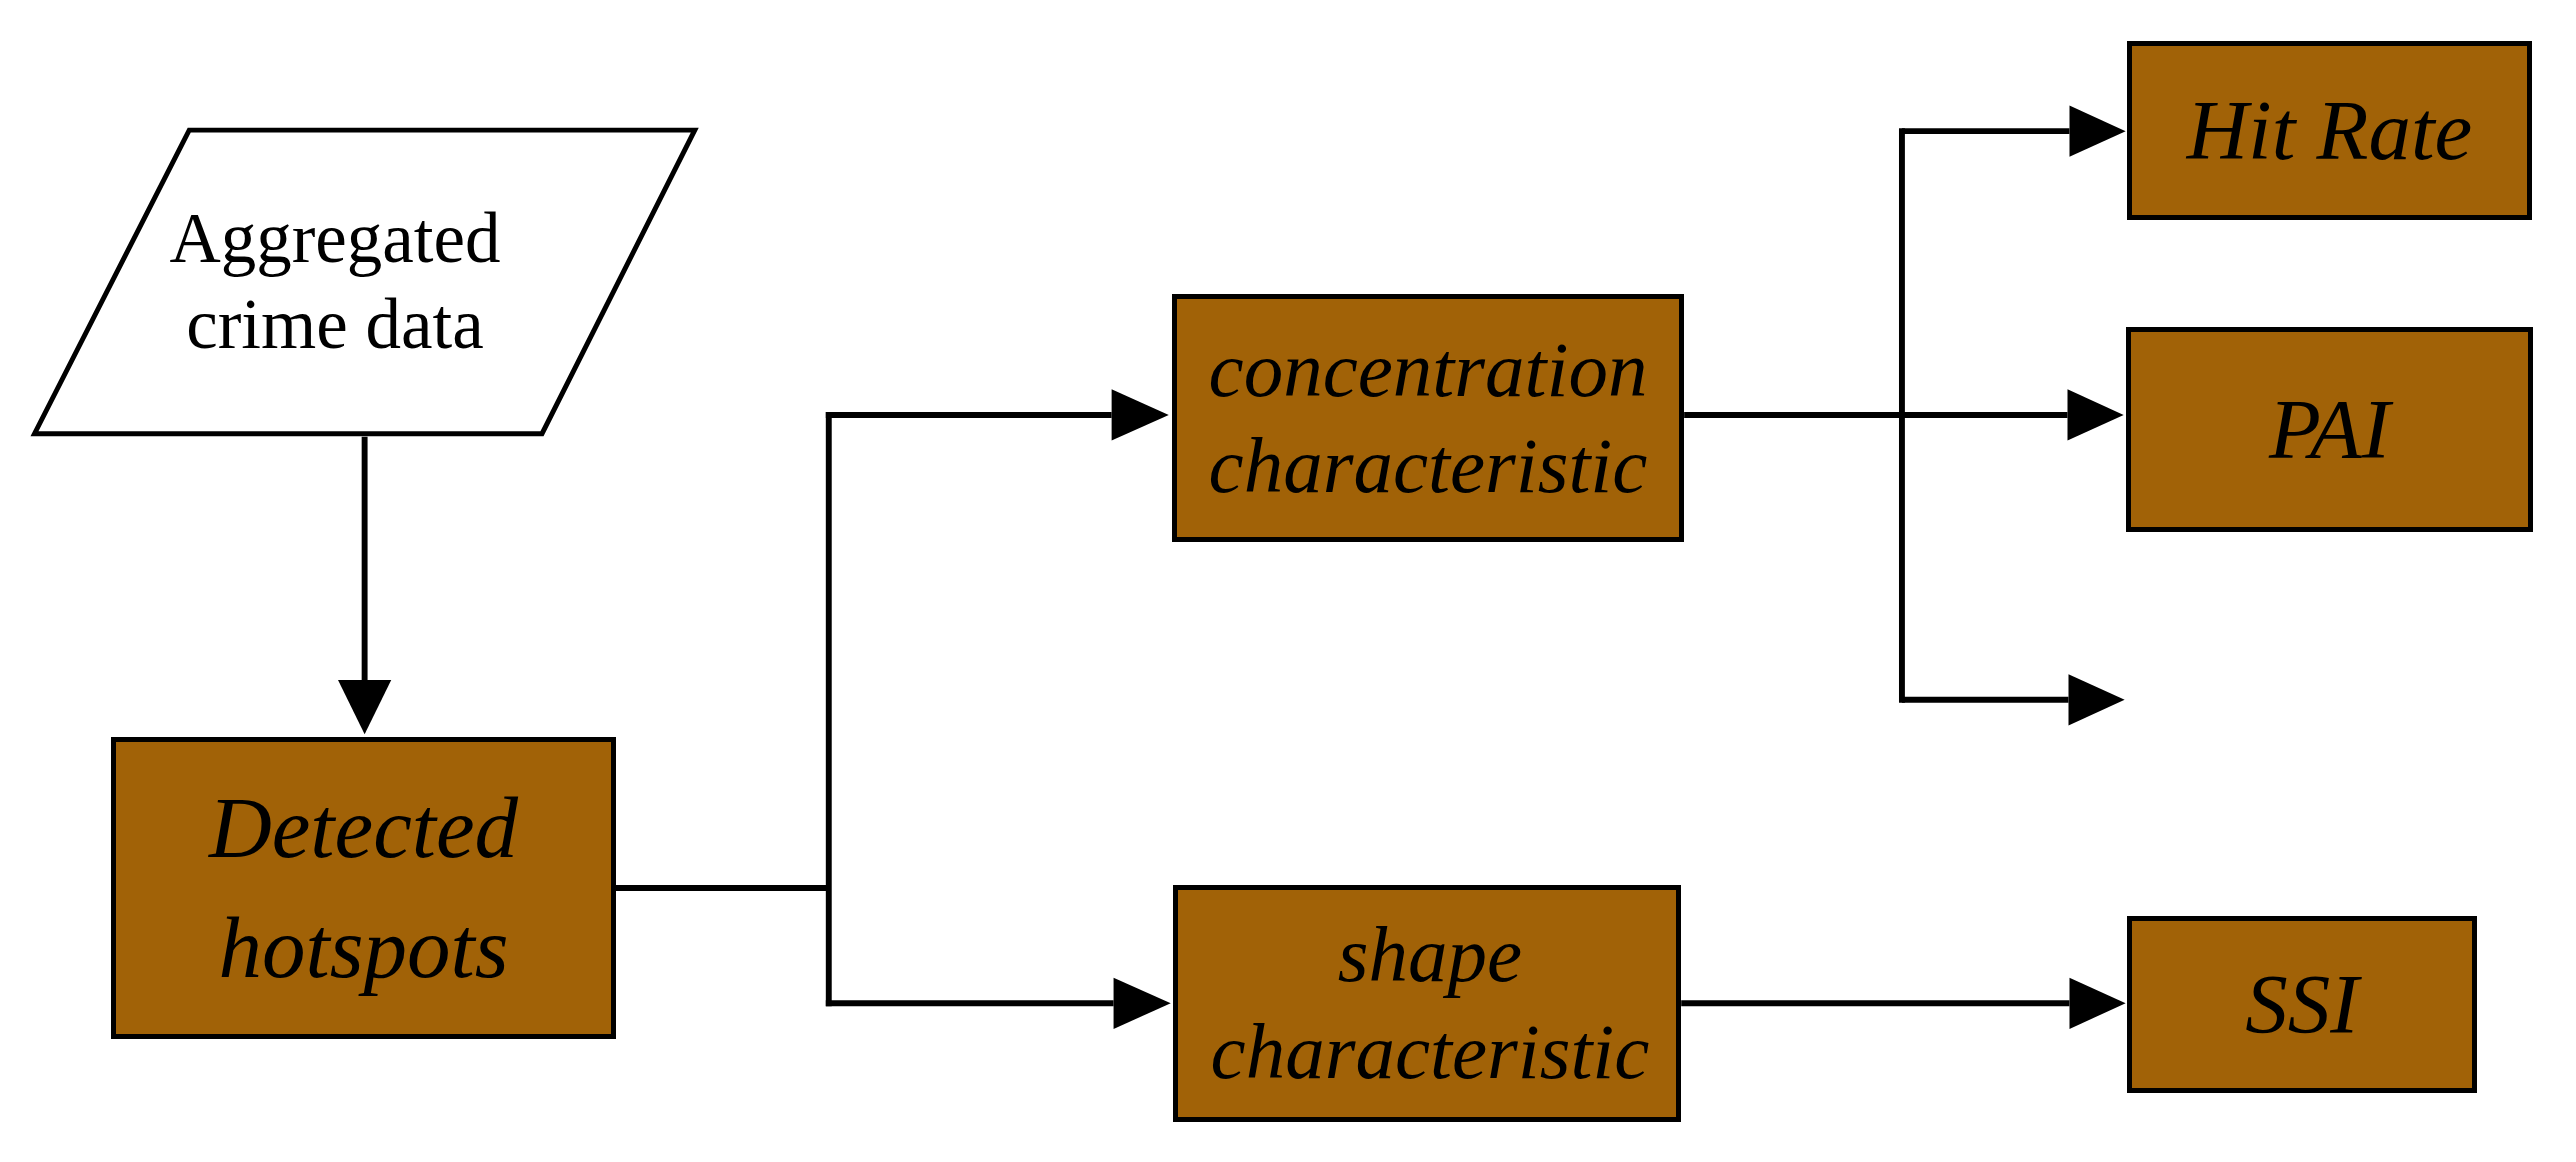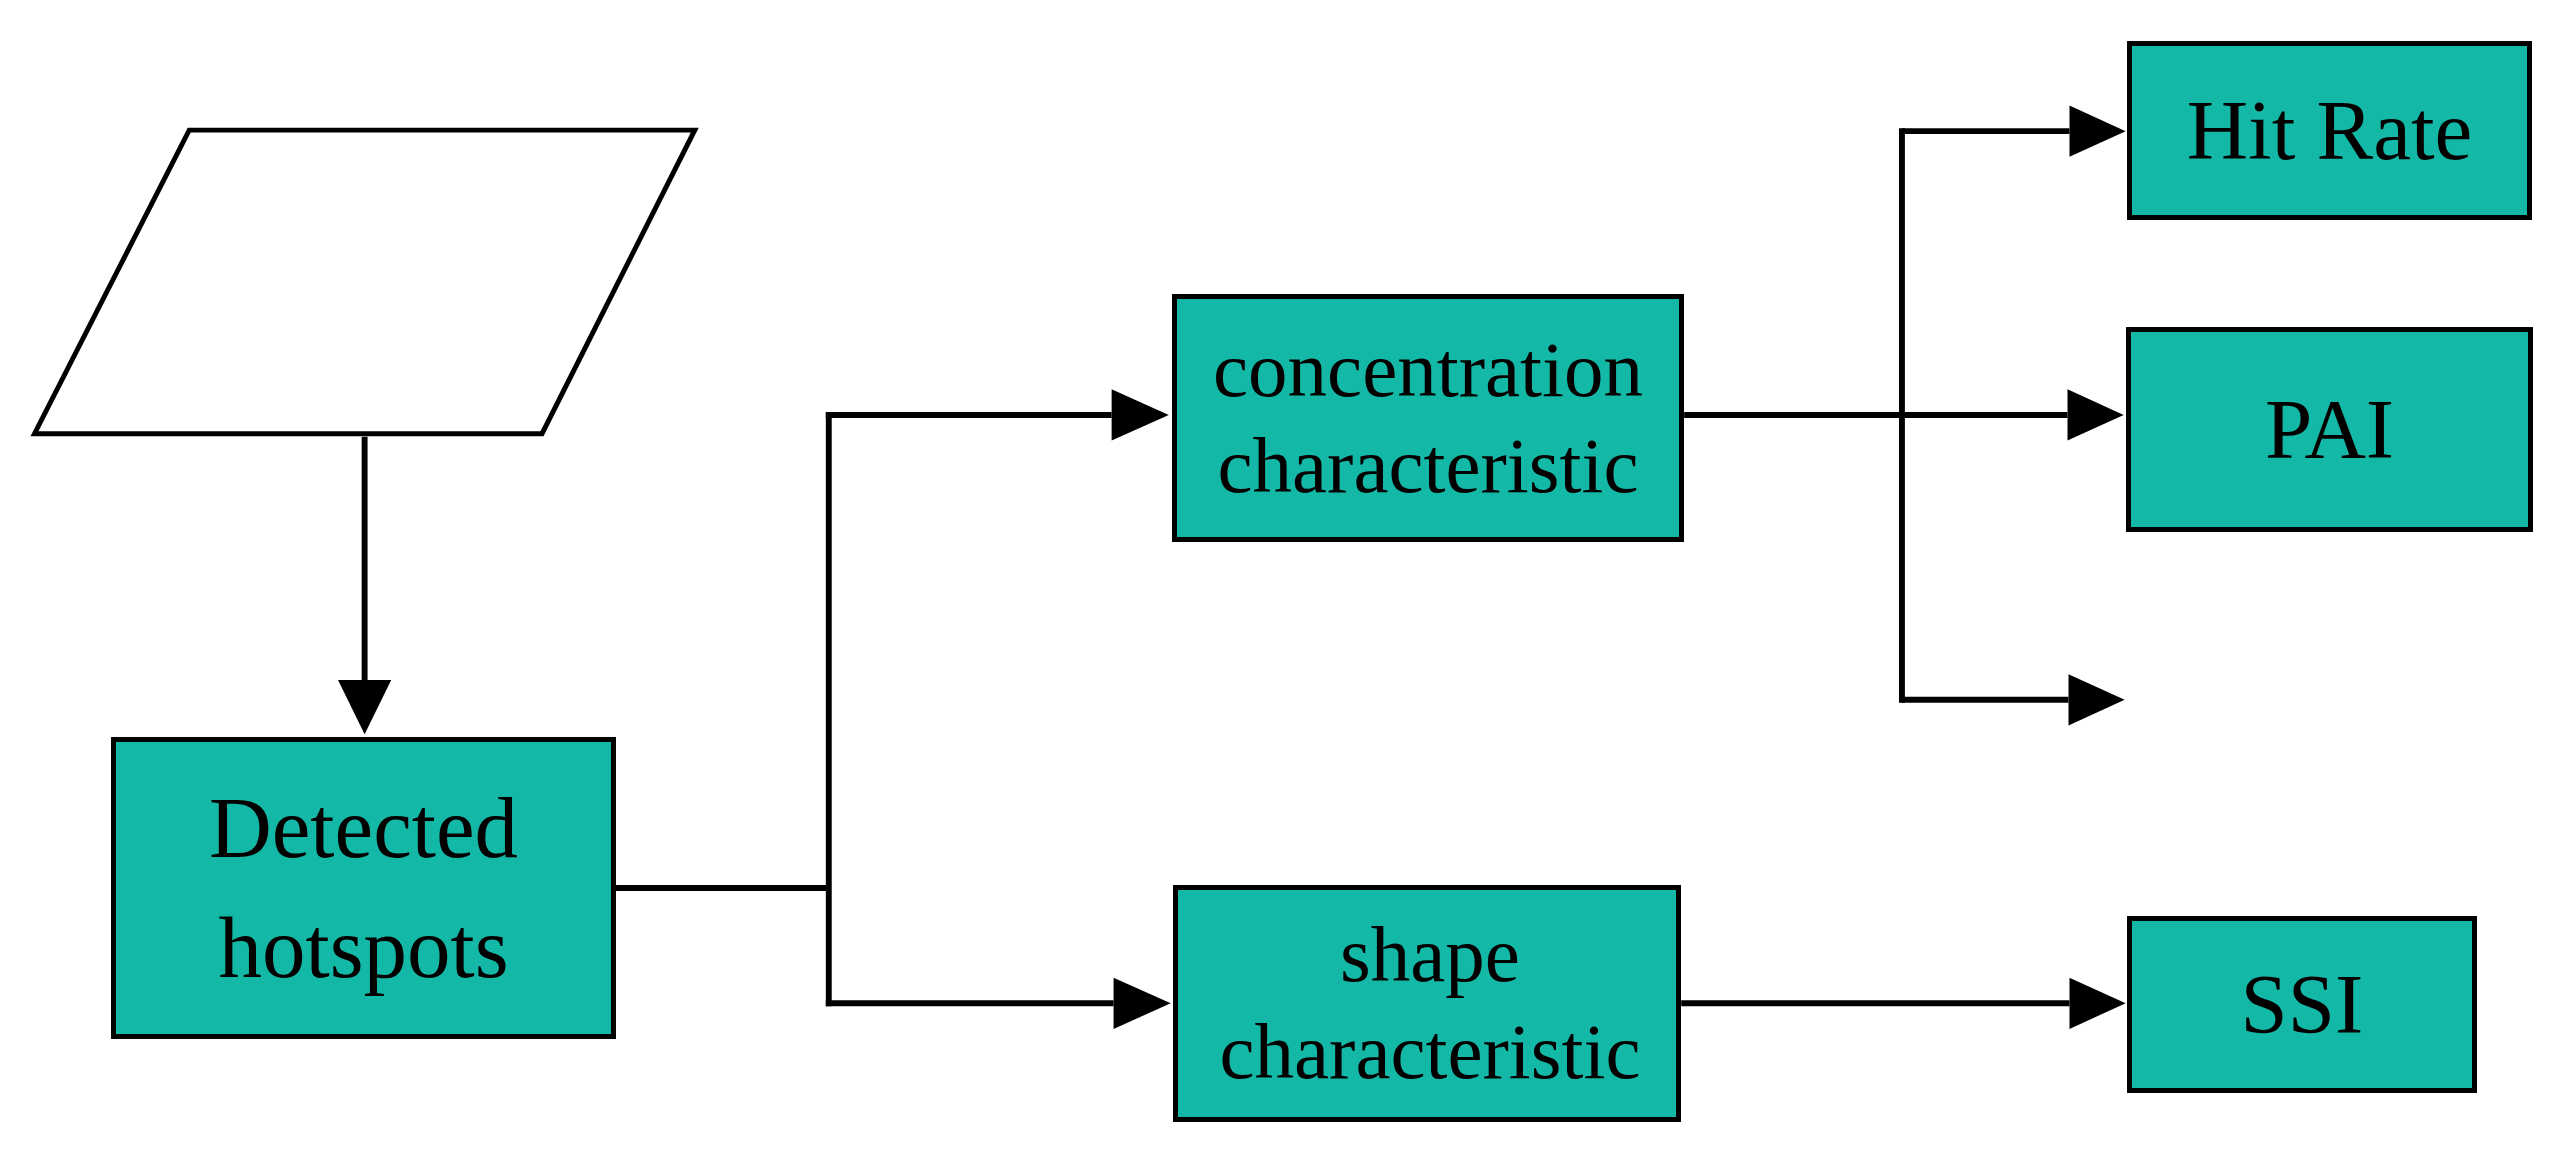--- a/index.html
+++ b/index.html
@@ -20,27 +20,28 @@
     position: absolute;
     left: 0;
     top: 0;
     width: 2576px;
     height: 1163px;
   }
   .node {
     position: absolute;
     box-sizing: border-box;
     border: 5px solid #000000;
-    background: #14b8a6;
+    background: #a16207;
     display: flex;
     flex-direction: column;
     align-items: center;
     justify-content: center;
     text-align: center;
     line-height: 1.25;
+    font-style: italic;
   }
   .node span { display: block; white-space: nowrap; }
 
   .node-detected        { left: 111px;  top: 737px; width: 505px; height: 302px; font-size: 87px; line-height: 1.38; }
   .node-concentration   { left: 1172px; top: 294px; width: 512px; height: 248px; font-size: 79px; line-height: 1.22; align-items: center; }
   .node-shape           { left: 1173px; top: 885px; width: 508px; height: 237px; font-size: 79px; line-height: 1.22; padding-left: 6px; }
   .node-hitrate         { left: 2127px; top: 41px;  width: 405px; height: 179px; font-size: 85px; }
   .node-pai             { left: 2126px; top: 327px; width: 407px; height: 205px; font-size: 85px; }
   .node-dcr             { left: 2126px; top: 610px; width: 407px; height: 178px; font-size: 85px; }
   .node-ssi             { left: 2127px; top: 916px; width: 350px; height: 177px; font-size: 85px; }
@@ -90,20 +91,24 @@
     <line x1="1930" y1="133" x2="2100" y2="133" stroke="#000000" stroke-width="6"></line>
     <polygon points="2100,107 2100,159 2157,133" fill="#000000"></polygon>
 
     <line x1="1930" y1="710" x2="2099" y2="710" stroke="#000000" stroke-width="6"></line>
     <polygon points="2099,684 2099,736 2156,710" fill="#000000"></polygon>
 
     <line x1="1706" y1="1018" x2="2100" y2="1018" stroke="#000000" stroke-width="6"></line>
     <polygon points="2100,992 2100,1044 2157,1018" fill="#000000"></polygon>
   </svg>
 
+  <div class="parallelogram-label">
+    <span>Aggregated</span>
+    <span>crime data</span>
+  </div>
 
   <div class="node node-detected">
     <span>Detected</span>
     <span>hotspots</span>
   </div>
 
   <div class="node node-concentration">
     <span>concentration</span>
     <span>characteristic</span>
   </div>

